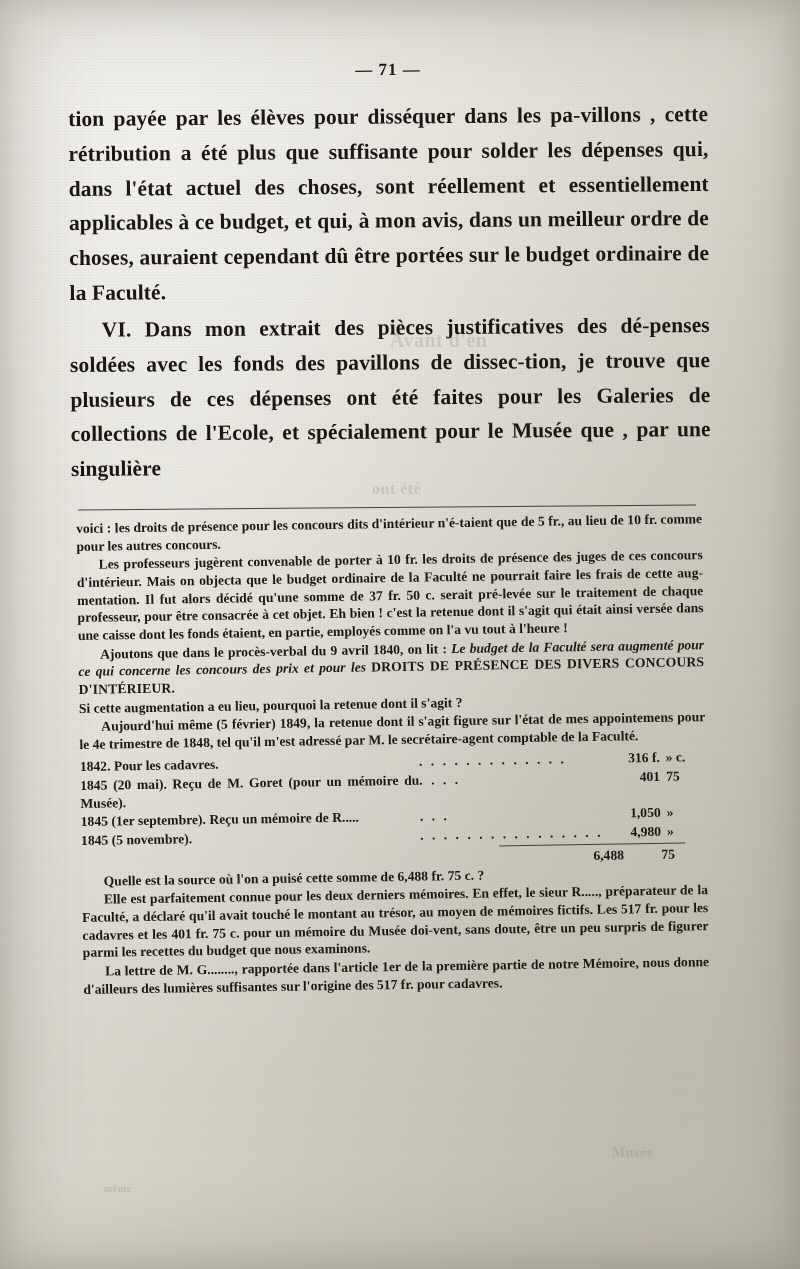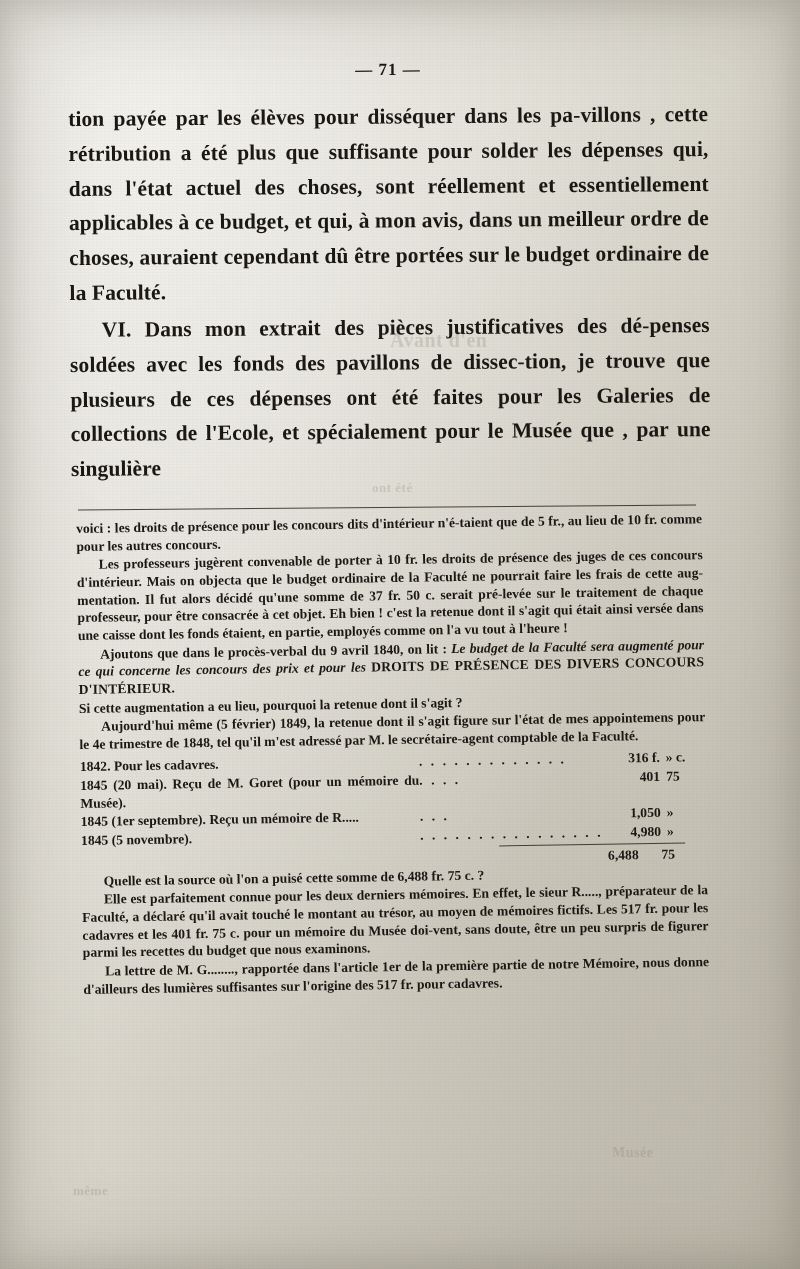--- a/index.html
+++ b/index.html
@@ -156,41 +156,41 @@
     font-size: 13.6px;
     font-weight: 700;
     text-align: right;
     width: 620px;
     padding-right: 0px;
     box-sizing: border-box;
   }
   .total-row .tamt {
     display: inline-block;
     width: 60px;
-    text-align: center;
+    text-align: left;
   }
   .total-row .tcent {
     display: inline-block;
     width: 40px;
     text-align: left;
     padding-left: 8px;
   }
 
   .ghost {
     position: absolute;
     color: rgba(120,112,95,0.22);
     font-weight: 700;
     letter-spacing: 0.5px;
     pointer-events: none;
     user-select: none;
   }
   .ghost-1 { left: 390px; top: 310px; font-size: 20px; margin-top: 19px; }
-  .ghost-2 { left: 372px; top: 480px; font-size: 13px; }
+  .ghost-2 { left: 372px; top: 480px; font-size: 16px; }
   .ghost-3 { left: 612px; top: 1145px; font-size: 14px; }
-  .ghost-4 { left: 73px;  top: 1183px; font-size: 13px; }
+  .ghost-4 { left: 104px;  top: 1183px; font-size: 10px; }
 </style>
 </head>
 <body>
 
 <div class="page">
 
   <div class="ghost ghost-1">Avant d'en</div>
   <div class="ghost ghost-2">ont été</div>
   <div class="ghost ghost-3">Musée</div>
   <div class="ghost ghost-4">même</div>

